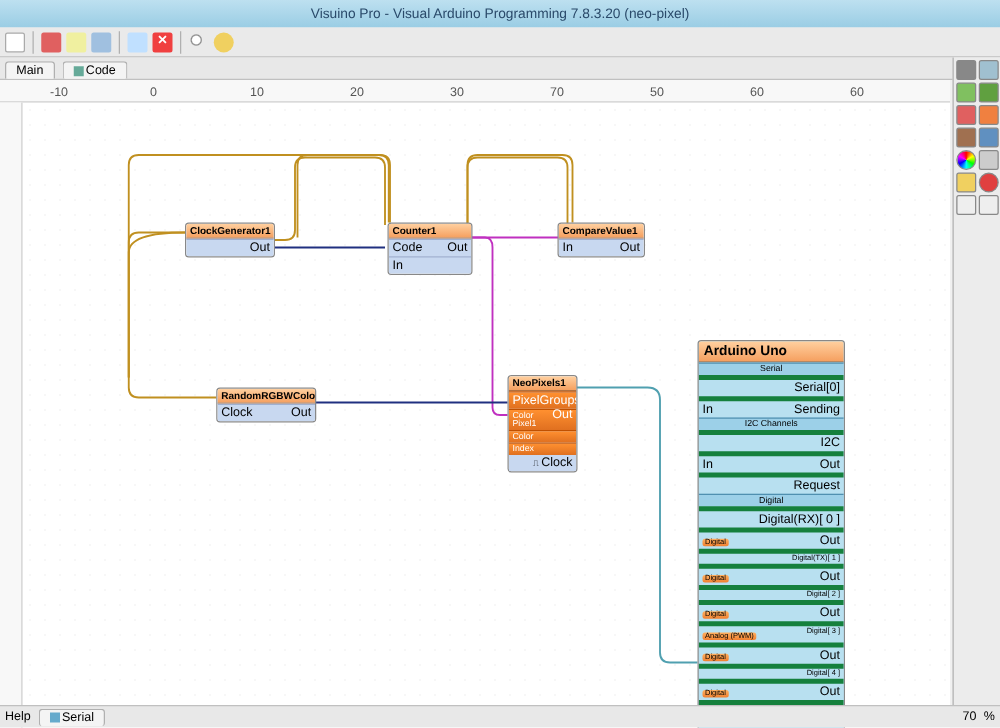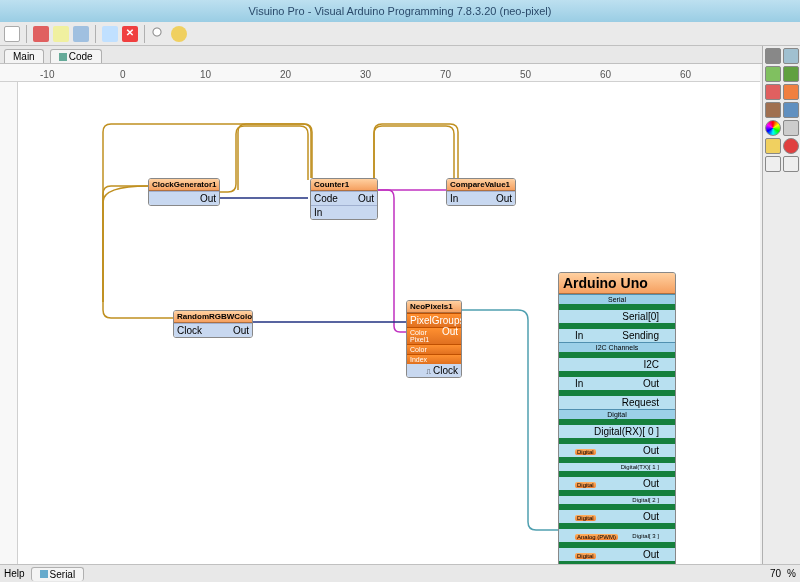--- a/index.html
+++ b/index.html
@@ -18,23 +18,23 @@
 
 .workspace { position: relative; width: 760px; height: 564px; background: #fff; overflow: hidden; }
 .ruler-h { height: 18px; background: #f8f8f8; border-bottom: 1px solid #d0d0d0; position: relative; font-size: 8px; color: #555; }
 .ruler-h span { position: absolute; bottom: 1px; }
 .canvas { position: absolute; left: 18px; top: 18px; right: 0; bottom: 14px; background-image: radial-gradient(circle, #e0e0e0 0.5px, transparent 0.5px); background-size: 12px 12px; }
 .ruler-v { position: absolute; left: 0; top: 18px; width: 18px; bottom: 14px; background: #f8f8f8; border-right: 1px solid #d0d0d0; }
 
 .node { position: absolute; background: #fff; border: 1px solid #888; border-radius: 3px; overflow: hidden; font-size: 8px; }
 .node-header { background: linear-gradient(#ffd0a0, #f5a060); border-bottom: 1px solid #b07040; padding: 1px 3px; font-size: 8px; font-weight: bold; white-space: nowrap; overflow: hidden; }
 .node-row { background: #c8d8f0; padding: 1px 3px; display: flex; justify-content: space-between; font-size: 7px; border-top: 1px solid #a0b0d0; white-space: nowrap; }
-.arduino-header { background: linear-gradient(#ffd0a0, #f5a060); border-bottom: 1px solid #b07040; padding: 2px 4px; font-size: 14px; font-weight: bold; }
+.arduino-header { background: linear-gradient(#ffd0a0, #f5a060); border-bottom: 1px solid #b07040; padding: 2px 4px; font-size: 11px; font-weight: bold; }
 .ard-section { background: #9cd0e8; border-top: 1px solid #5090b0; padding: 1px 3px; font-size: 7px; text-align: center; }
-.ard-row { background: #b8e0f0; border-top: 6px solid #15803d; padding: 1px 16px; display: flex; justify-content: space-between; font-size: 7px; align-items: center; }
+.ard-row { background: #b8e0f0; border-top: 4px solid #15803d; padding: 1px 3px; display: flex; justify-content: space-between; font-size: 7px; }
 .ard-pin-lbl { background: linear-gradient(#ffb060,#f08030); border-radius: 2px; padding: 0 2px; font-size: 6px; display: inline-block; }
 
 .neo-group { background: linear-gradient(#ff9030,#e07020); color: #fff; padding: 1px 3px; font-size: 7px; border-top: 1px solid #c05000; }
 .neo-row { background: #c8d8f0; padding: 1px 3px; font-size: 7px; }
 
 .wire { position: absolute; fill: none; stroke-width: 1.5; }
 .sidebar { position: absolute; right: 0; top: 46px; width: 38px; bottom: 18px; background: #ececec; border-left: 1px solid #b0b0b0; padding: 2px; display: flex; flex-direction: column; gap: 2px; flex-wrap: wrap; }
 .palette { width: 16px; height: 16px; border: 1px solid #888; border-radius: 2px; display: inline-block; }
 .pal-row { display: flex; gap: 2px; }
 

